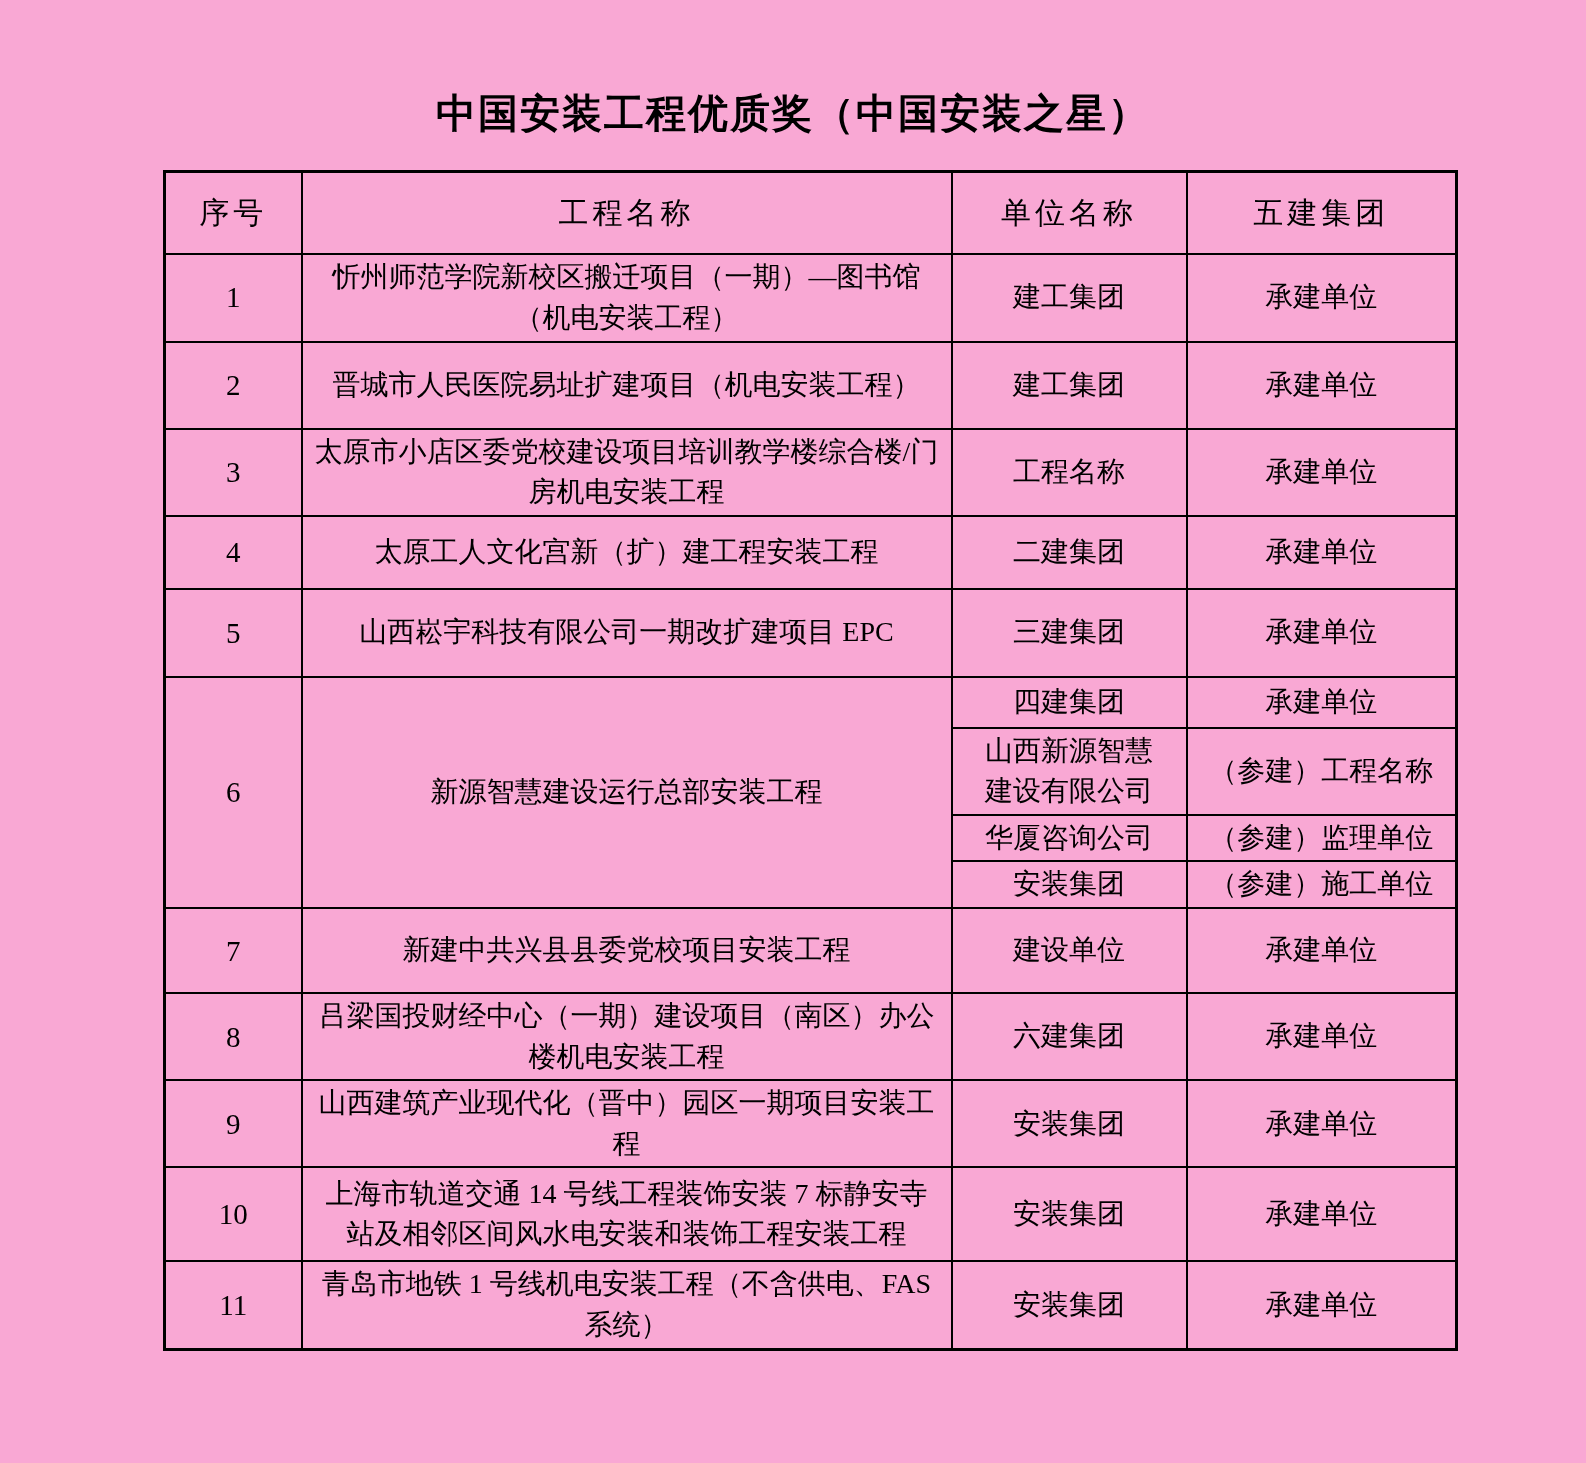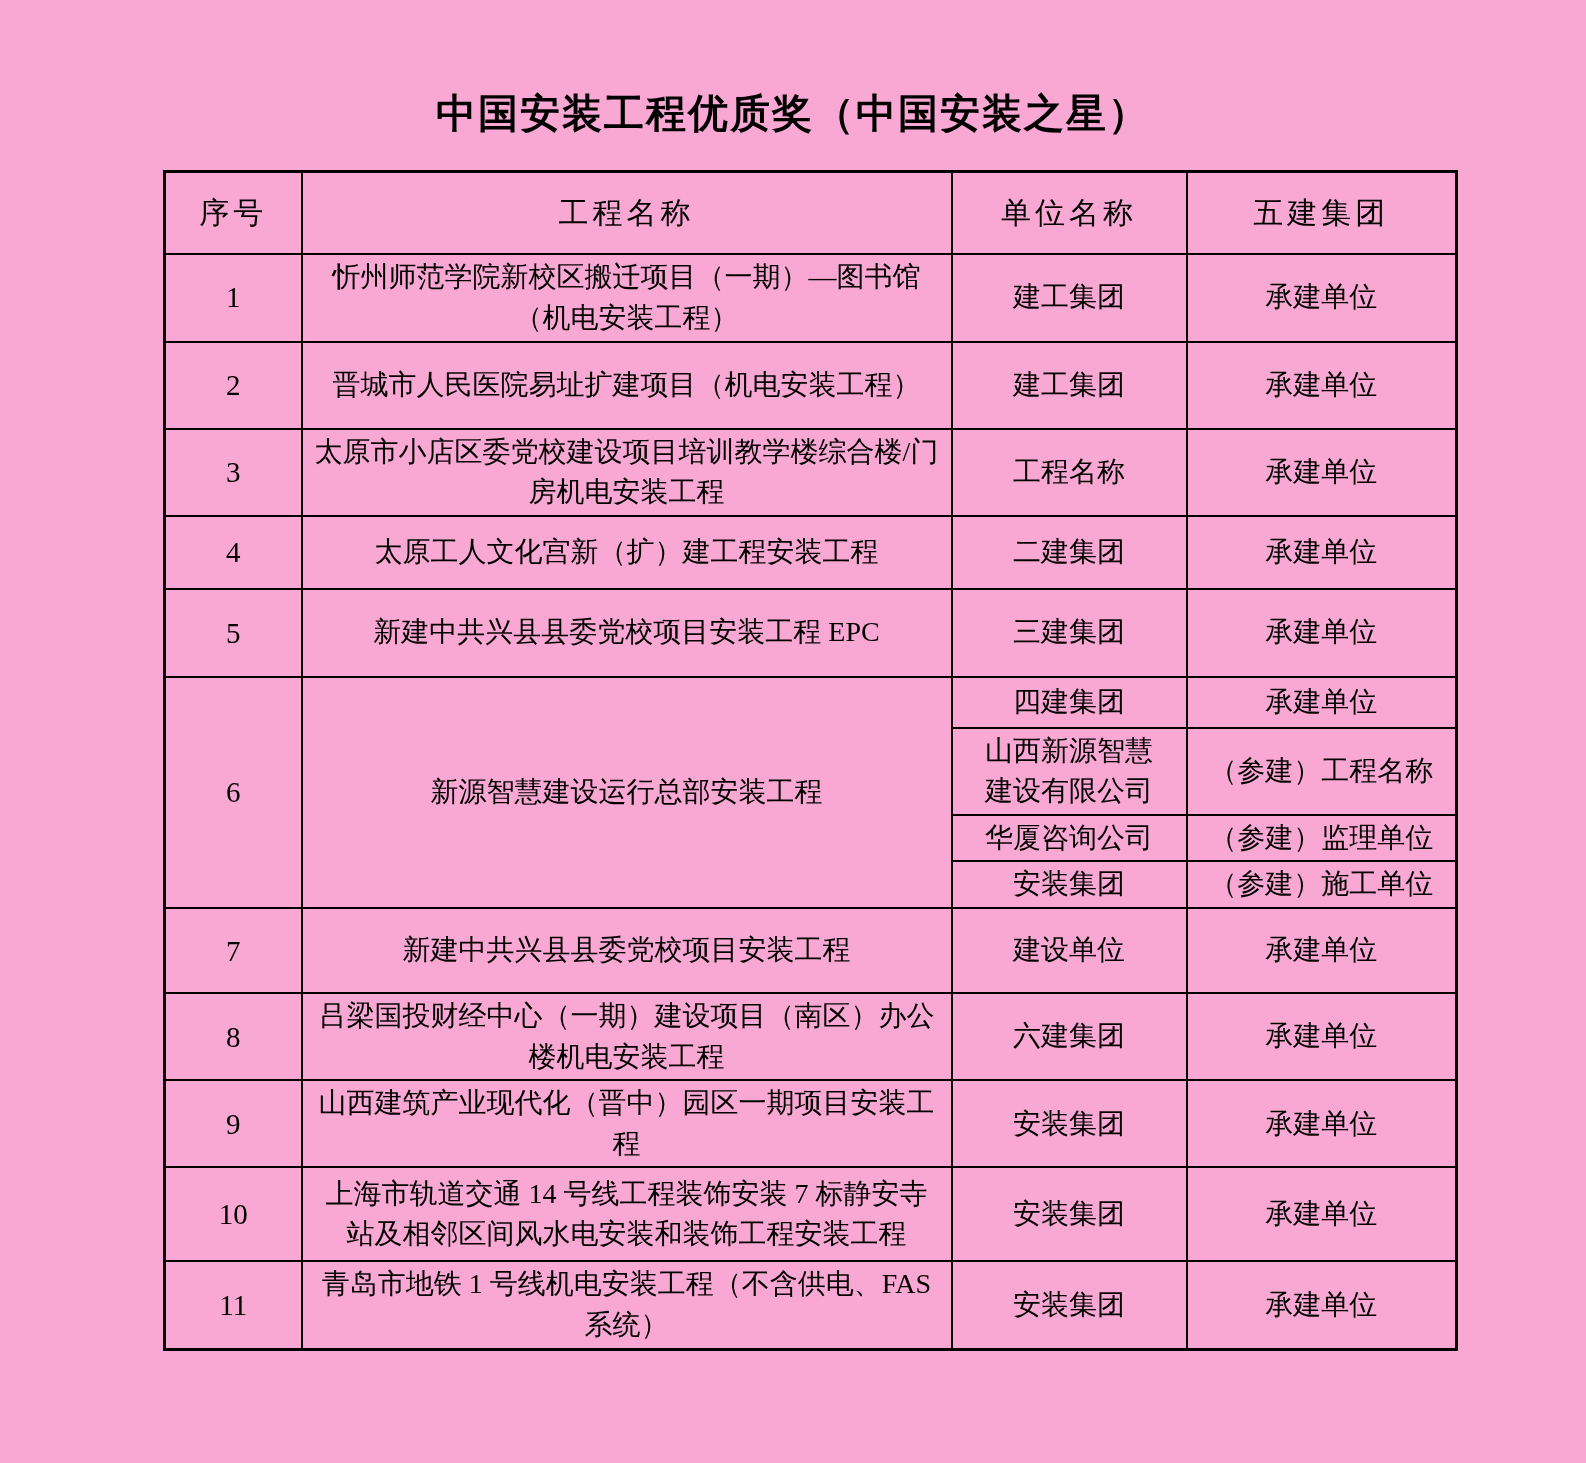--- a/index.html
+++ b/index.html
@@ -117,21 +117,21 @@
         <td class="cell-type">承建单位</td>
       </tr>
       <tr class="rh4">
         <td class="cell-no">4</td>
         <td class="cell-proj">太原工人文化宫新（扩）建工程安装工程</td>
         <td class="cell-unit">二建集团</td>
         <td class="cell-type">承建单位</td>
       </tr>
       <tr class="rh5">
         <td class="cell-no">5</td>
-        <td class="cell-proj">新建中共兴县县委党校项目安装工程 EPC</td>
+        <td class="cell-proj">山西崧宇科技有限公司一期改扩建项目 EPC</td>
         <td class="cell-unit">三建集团</td>
         <td class="cell-type">承建单位</td>
       </tr>
       <tr class="rh6a">
         <td class="cell-no" rowspan="4">6</td>
         <td class="cell-proj" rowspan="4">新源智慧建设运行总部安装工程</td>
         <td class="cell-unit">四建集团</td>
         <td class="cell-type">承建单位</td>
       </tr>
       <tr class="rh6b">

